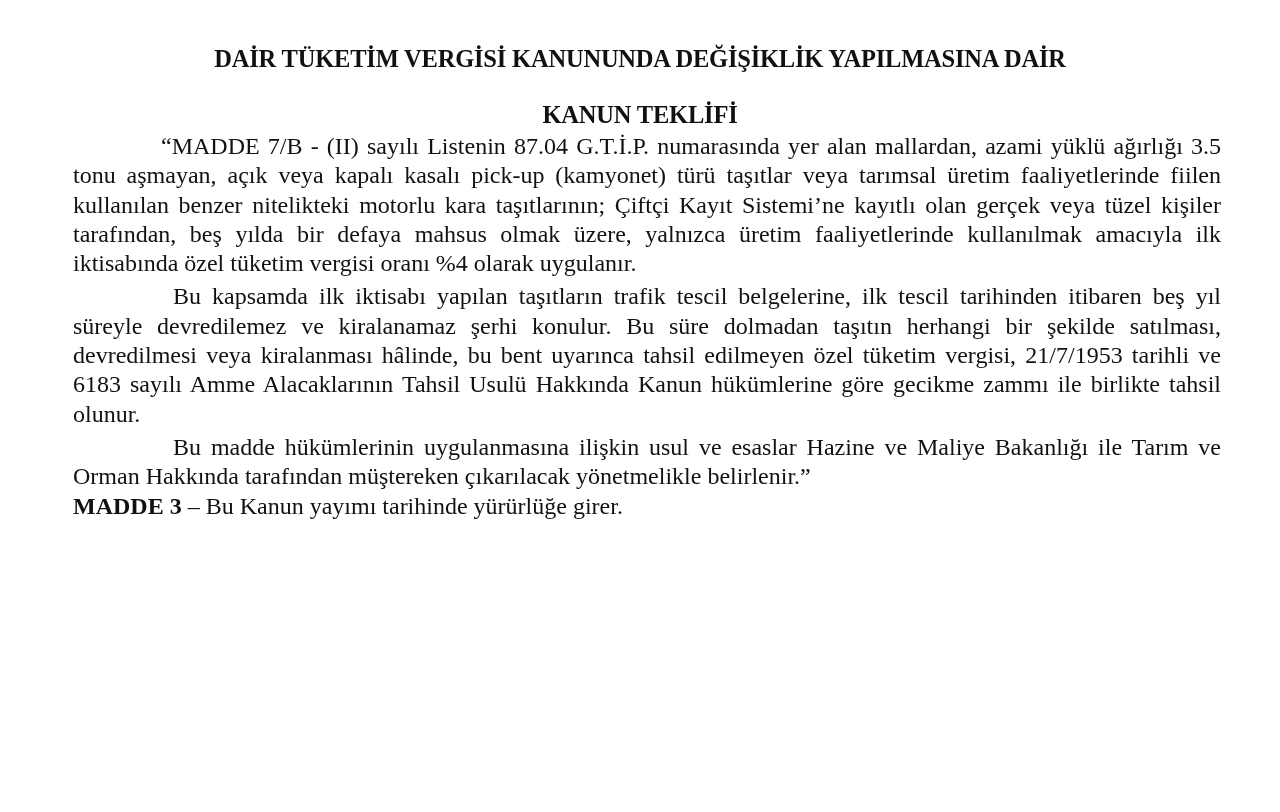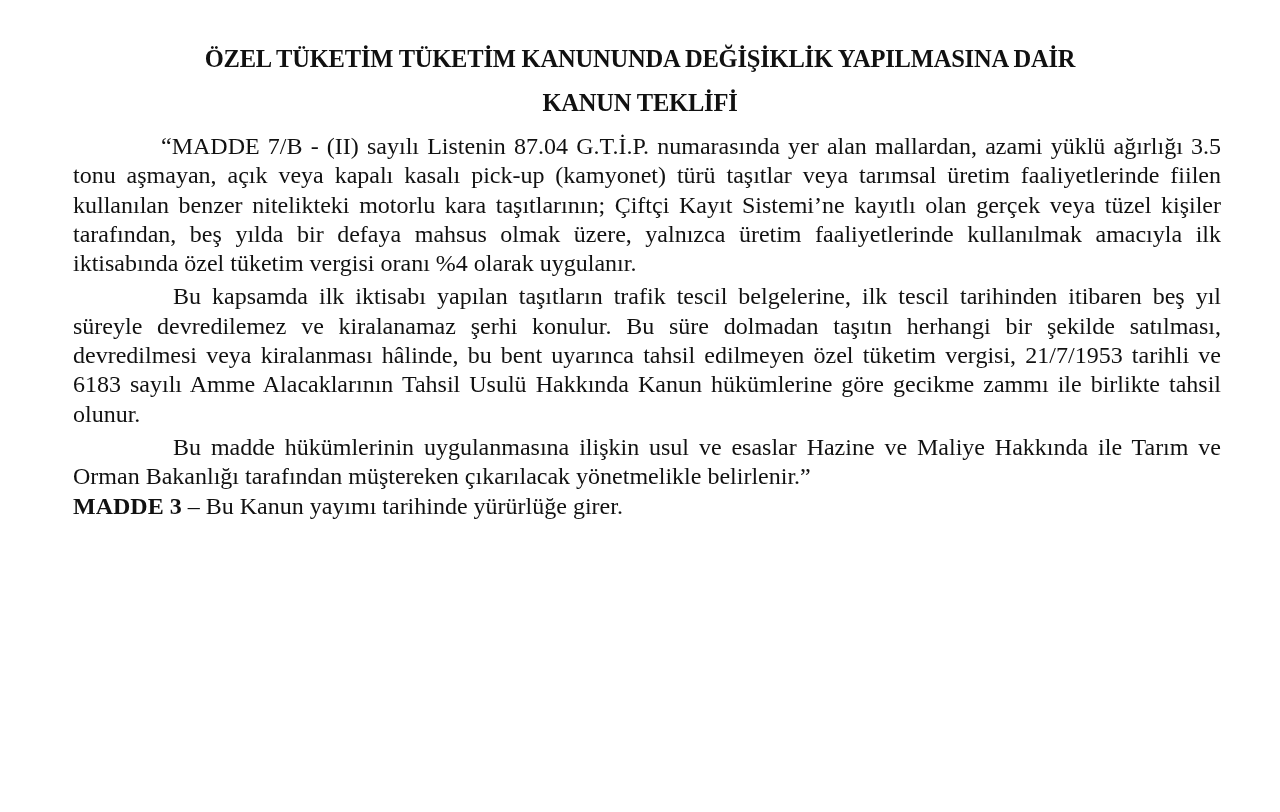--- a/index.html
+++ b/index.html
@@ -8,43 +8,43 @@
     font-family: "Liberation Serif", "DejaVu Serif", serif;
     color: #111111;
   }
   .page { position: relative; width: 1280px; height: 812px; }
   .title {
     position: absolute; left: 0; width: 1280px; text-align: center;
     font-weight: bold; font-size: 24.5px; letter-spacing: -0.2px;
     line-height: 38px;
   }
   .title.l1 { top: 40px; }
-  .title.l2 { top: 84px; text-align: center; }
+  .title.l2 { top: 96px; text-align: center; }
   .body {
     position: absolute; left: 73px; top: 132px; width: 1148px;
     font-size: 24px; line-height: 29.3px;
   }
   .para { margin: 0; text-align: justify; text-align-last: left; }
   .para.indent-a { text-indent: 88px; }
   .para.indent-b { text-indent: 100px; }
   .para.gap { margin-top: 4px; }
   .bold { font-weight: bold; }
   .noind { text-indent: 0; }
 </style>
 </head>
 <body>
 
 <div class="page">
-  <div class="title l1">ÖZEL TÜKETİM TÜKETİM KANUNUNDA DEĞİŞİKLİK YAPILMASINA DAİR</div>
+  <div class="title l1">DAİR TÜKETİM VERGİSİ KANUNUNDA DEĞİŞİKLİK YAPILMASINA DAİR</div>
   <div class="title l2">KANUN TEKLİFİ</div>
 
   <div class="body">
 
     <p class="para indent-a">“MADDE 7/B - (II) sayılı Listenin 87.04 G.T.İ.P. numarasında yer alan mallardan, azami yüklü ağırlığı 3.5 tonu aşmayan, açık veya kapalı kasalı pick-up (kamyonet) türü taşıtlar veya tarımsal üretim faaliyetlerinde fiilen kullanılan benzer nitelikteki motorlu kara taşıtlarının; Çiftçi Kayıt Sistemi’ne kayıtlı olan gerçek veya tüzel kişiler tarafından, beş yılda bir defaya mahsus olmak üzere, yalnızca üretim faaliyetlerinde kullanılmak amacıyla  ilk iktisabında özel tüketim vergisi oranı %4 olarak uygulanır.</p>
 
     <p class="para indent-b gap">Bu kapsamda ilk iktisabı yapılan taşıtların trafik tescil belgelerine, ilk tescil tarihinden itibaren beş yıl süreyle devredilemez ve kiralanamaz şerhi konulur. Bu süre dolmadan taşıtın herhangi bir şekilde satılması, devredilmesi veya kiralanması hâlinde, bu bent uyarınca tahsil edilmeyen özel tüketim vergisi, 21/7/1953 tarihli ve 6183 sayılı Amme Alacaklarının Tahsil Usulü Hakkında Kanun hükümlerine göre gecikme zammı ile birlikte tahsil olunur.</p>
 
-    <p class="para indent-b gap">Bu madde hükümlerinin uygulanmasına ilişkin usul ve esaslar Hazine ve Maliye Hakkında ile Tarım ve Orman Bakanlığı tarafından müştereken çıkarılacak yönetmelikle belirlenir.”</p>
+    <p class="para indent-b gap">Bu madde hükümlerinin uygulanmasına ilişkin usul ve esaslar Hazine ve Maliye Bakanlığı ile Tarım ve Orman Hakkında tarafından müştereken çıkarılacak yönetmelikle belirlenir.”</p>
 
     <p class="para noind"><span class="bold">MADDE 3</span><span> – Bu Kanun yayımı tarihinde yürürlüğe girer.</span></p>
 
   </div>
 </div>
 
 </body></html>

